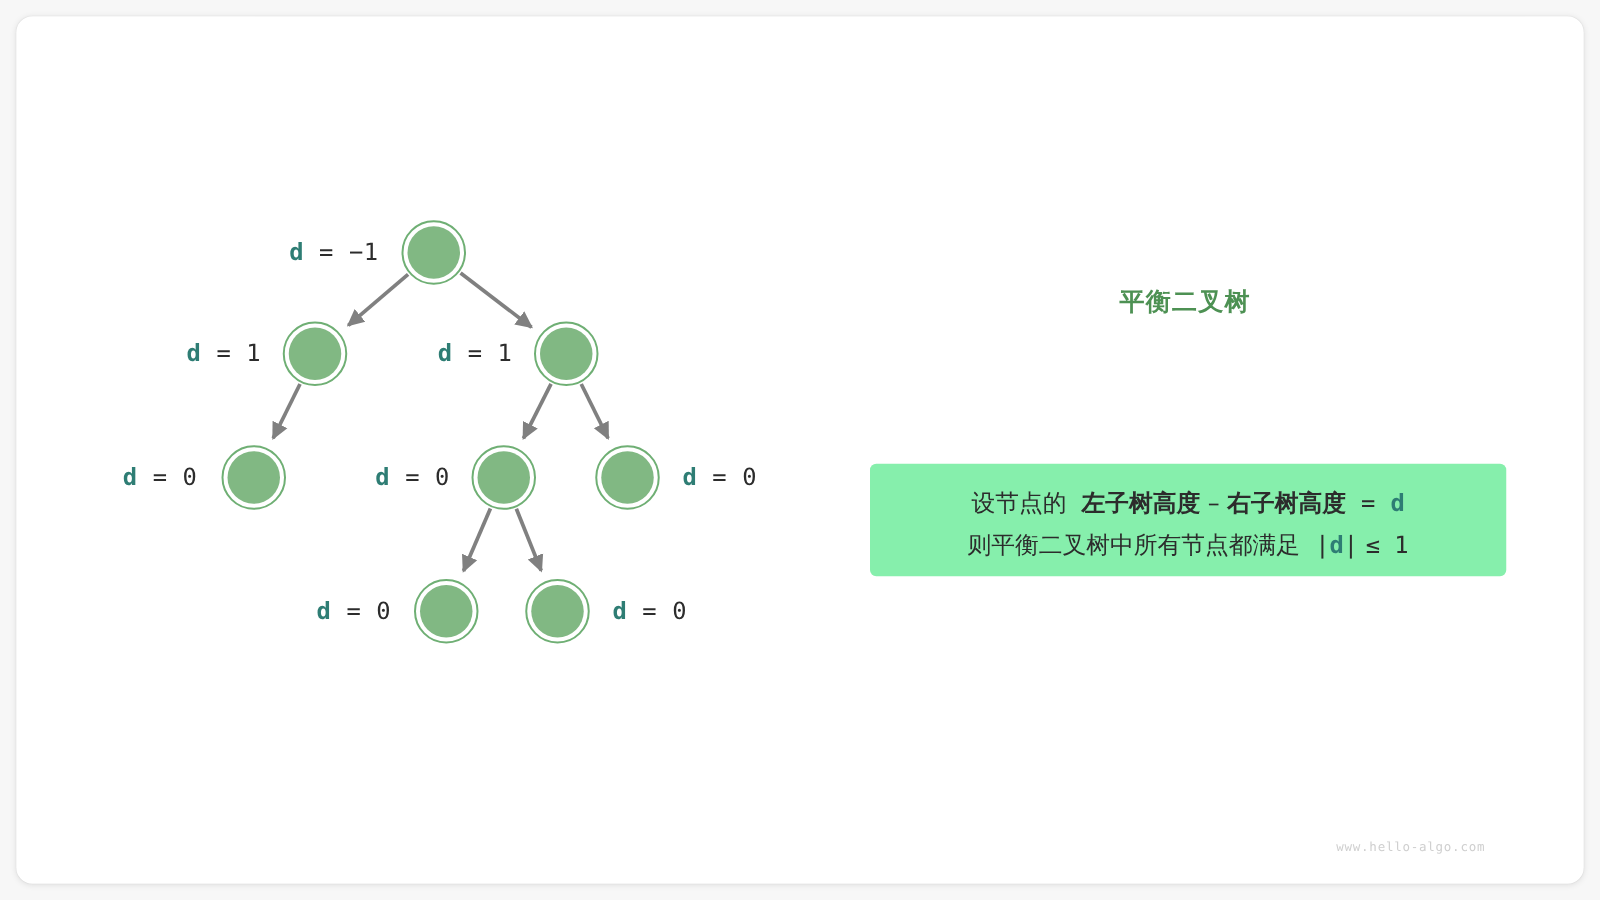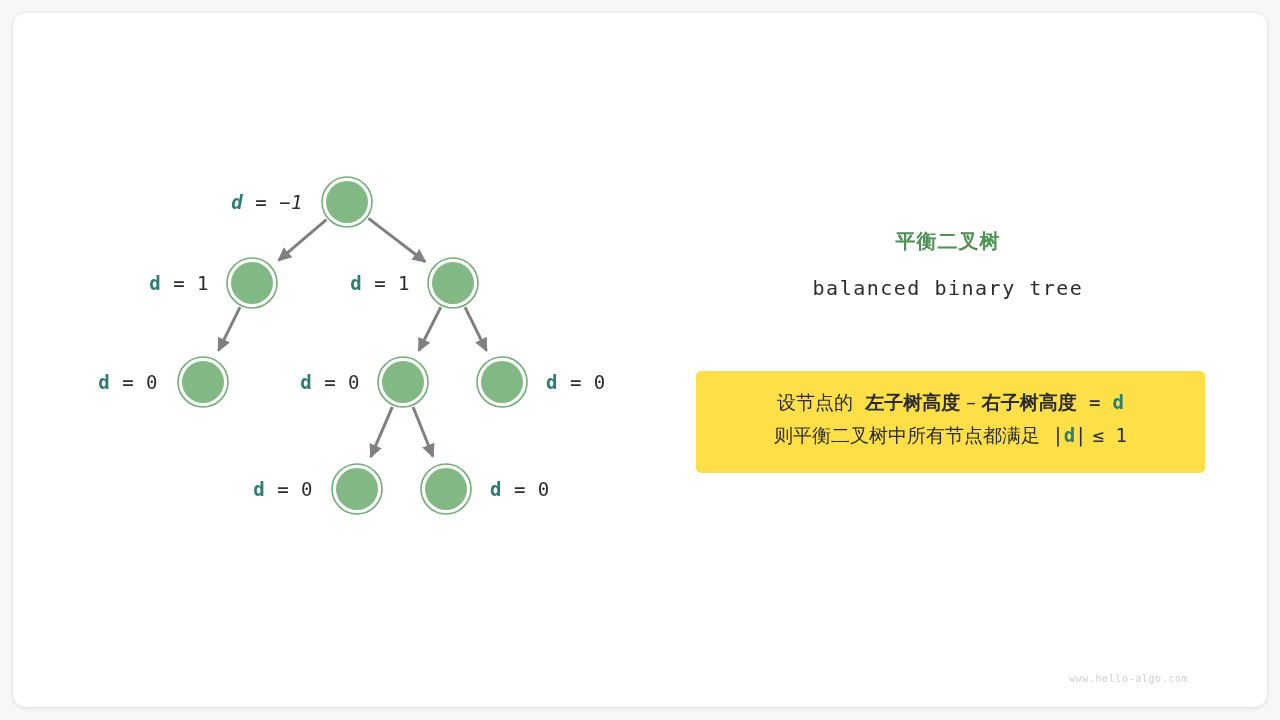--- a/index.html
+++ b/index.html
@@ -70,22 +70,22 @@
     font-family: "DejaVu Sans Mono", monospace;
     font-size: 20px;
     color: #2c2c2c;
     letter-spacing: 1.5px;
   }
   #infobox {
     position: absolute;
     left: 696px;
     top: 371px;
     width: 509px;
-    height: 102px;
-    background: #fde047;
+    height: 90px;
+    background: #86efac;
     border-radius: 5px;
   }
   .info-line {
     position: absolute;
     left: 0;
     width: 509px;
     text-align: center;
     font-family: "DejaVu Sans", sans-serif;
     font-size: 19px;
     color: #2c2c2c;
@@ -163,32 +163,31 @@
           <circle cx="357" cy="489" r="21" fill="#81b883"></circle>
         </g>
         <g>
           <circle cx="446" cy="489" r="25" fill="none" stroke="#6faf74" stroke-width="1.6"></circle>
           <circle cx="446" cy="489" r="21" fill="#81b883"></circle>
         </g>
       </g>
   </svg>
 
   <div id="labels-layer">
-      <div class="node-label lbl-left" style="left: 303px; top: 202px; font-style: italic;"><span class="d">d</span><span> = −1</span></div>
+      <div class="node-label lbl-left" style="left: 303px; top: 202px;"><span class="d">d</span><span> = −1</span></div>
       <div class="node-label lbl-left" style="left: 209px; top: 283px;"><span class="d">d</span><span> = 1</span></div>
       <div class="node-label lbl-left" style="left: 410px; top: 283px;"><span class="d">d</span><span> = 1</span></div>
       <div class="node-label lbl-left" style="left: 158px; top: 382px;"><span class="d">d</span><span> = 0</span></div>
       <div class="node-label lbl-left" style="left: 360px; top: 382px;"><span class="d">d</span><span> = 0</span></div>
       <div class="node-label lbl-right" style="left: 546px; top: 382px;"><span class="d">d</span><span> = 0</span></div>
       <div class="node-label lbl-left" style="left: 313px; top: 489px;"><span class="d">d</span><span> = 0</span></div>
       <div class="node-label lbl-right" style="left: 490px; top: 489px;"><span class="d">d</span><span> = 0</span></div>
     </div>
 
   <div id="title">平衡二叉树</div>
-  <div id="subtitle">balanced binary tree</div>
 
   <div id="infobox">
     <div class="info-line" id="info-line-1">
       <span>设节点的</span>&nbsp;
       <b>左子树高度</b>
       <span>–</span>
       <b>右子树高度</b>&nbsp;
       <span class="mono">=</span>&nbsp;
       <span class="d">d</span>
     </div>

